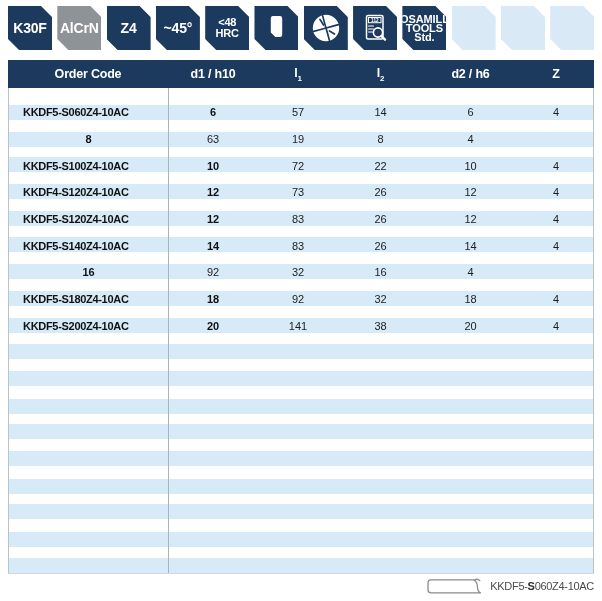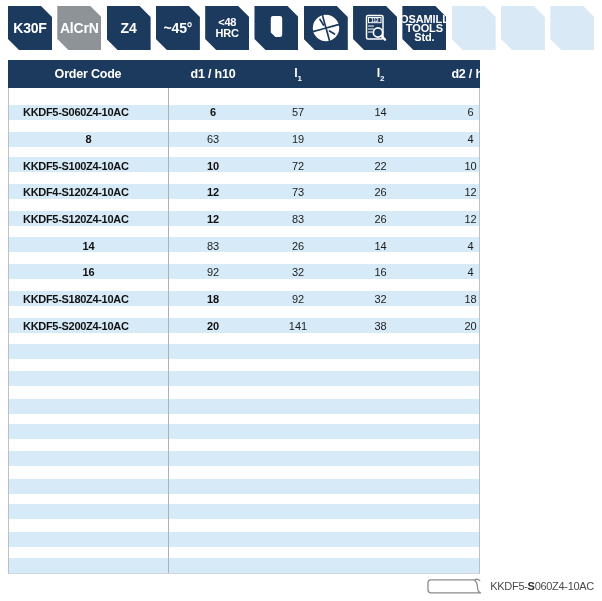--- a/index.html
+++ b/index.html
@@ -19,21 +19,21 @@
     color:#fff; font-weight:bold; text-align:center; line-height:1;
   }
   .badge.navy  { background:var(--navy); }
   .badge.gray  { background:var(--badge_gray); }
   .badge.empty { background:var(--empty_badge); }
   .badge .l1   { font-size:14px; letter-spacing:-0.2px; }
   .badge .l2   { font-size:11px; line-height:11.5px; letter-spacing:-0.2px; }
   .badge .l3   { font-size:11px;  line-height:9px;    letter-spacing:-0.1px;text-align:right; }
 
   
-  .spec-table { position:absolute; left:8px; top:60px; width:472px; }
+  .spec-table { position:absolute; left:8px; top:60px; width:586px; }
   .thead {
     height:28px; background:var(--navy);
     display:grid; grid-template-columns:160px 90px 80px 85px 95px 76px;
     align-items:center; color:#fff; font-weight:bold; font-size:12.5px;
   }
   .thead .hc { text-align:center; letter-spacing:-0.2px; }
   .thead sub { font-size:8px; font-weight:bold; }
 
   .tbody {
     position:relative; padding-top:11px; height:486px; overflow:hidden;
@@ -185,20 +185,21 @@
     </div>
     <div class="row">
       <div class="c c1">KKDF5-S120Z4-10AC</div>
       <div class="c c2">12</div>
       <div class="c">83</div>
       <div class="c">26</div>
       <div class="c">12</div>
       <div class="c">4</div>
     </div>
     <div class="row">
+      <div class="c c1">KKDF5-S140Z4-10AC</div>
       <div class="c c2">14</div>
       <div class="c">83</div>
       <div class="c">26</div>
       <div class="c">14</div>
       <div class="c">4</div>
     </div>
     <div class="row">
       <div class="c c2">16</div>
       <div class="c">92</div>
       <div class="c">32</div>

